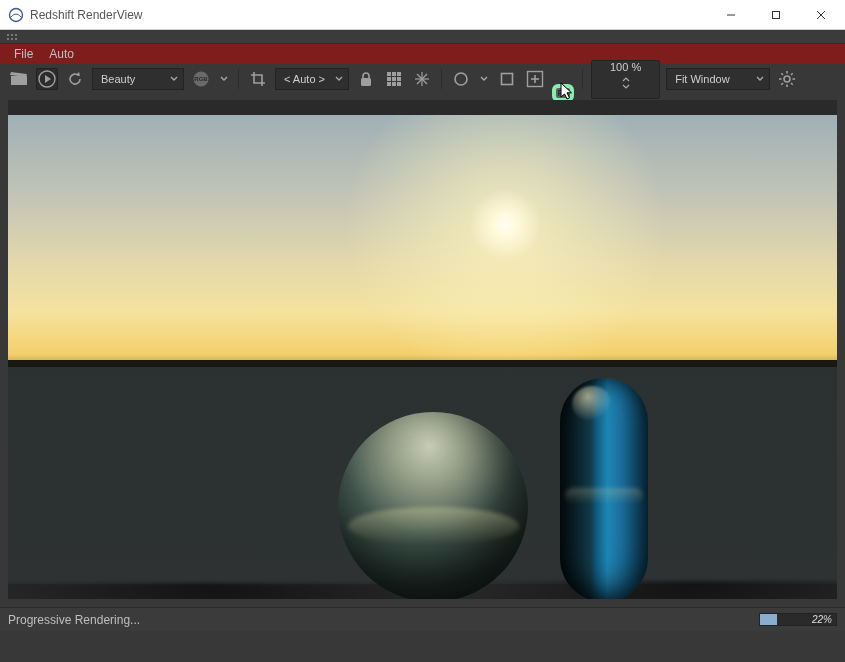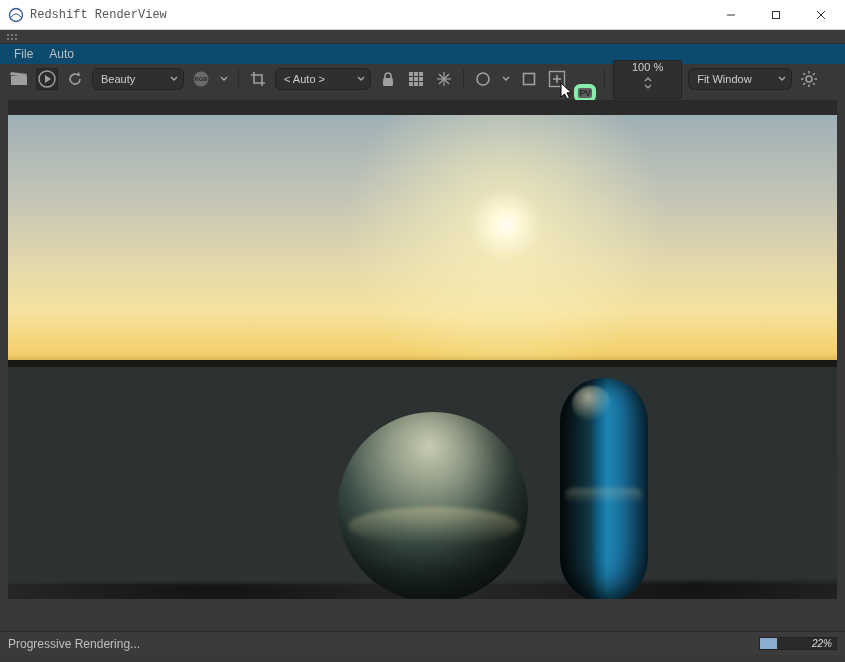--- a/index.html
+++ b/index.html
@@ -15,21 +15,20 @@
   }
   
   .titlebar {
     height: 30px;
     background: #fff;
     display: flex;
     align-items: center;
     padding: 0 2px 0 8px;
     color: #555;
     border-bottom: 1px solid #d0d0d0;
-    font-family: Liberation Mono, monospace;
   }
   .titlebar .app-icon {
     width: 16px; height: 16px; margin-right: 6px;
     display: inline-flex; align-items:center; justify-content:center;
   }
   .titlebar .title { flex: 0 0 auto; font-size: 12px; color:#555; }
   .titlebar .spacer { flex: 1; }
   .titlebar .win-btn {
     width: 45px; height: 29px;
     display: inline-flex; align-items: center; justify-content: center;
@@ -47,21 +46,21 @@
   .grip {
     width: 12px; height: 8px;
     background-image:
       radial-gradient(circle, #7a7a7a 0.8px, transparent 0.9px);
     background-size: 4px 4px;
   }
 
   
   .menubar {
     height: 20px;
-    background: #0c4a6e;
+    background: #7f1d1d;
     display: flex;
     align-items: center;
     gap: 4px;
     padding: 0 8px;
     color: #bfbfbf;
     border-bottom: 0;
   }
   .menubar .menu-item {
     padding: 2px 6px;
     font-size: 12px;
@@ -87,21 +86,21 @@
   .select {
     height: 22px;
     background: #2f2f2f;
     border: 1px solid #222;
     display: inline-flex;
     align-items: center;
     padding: 0 18px 0 8px;
     position: relative;
     font-size: 11px;
     color: #cfcfcf;
-    border-radius: 6px;
+    border-radius: 0;
   }
   .select .chev {
     position: absolute; right: 5px; top: 50%; transform: translateY(-50%);
   }
   .chev-small svg { width:8px; height:8px; }
   .zoom-box {
     height: 39px;
     background: #2f2f2f;
     border: 1px solid #222;
     display: inline-flex;
@@ -220,21 +219,20 @@
   
   .statusbar {
     height: 24px;
     background: #3b3b3b;
     border-top: 1px solid #2a2a2a;
     display: flex;
     align-items: center;
     padding: 0 8px;
     color: #bfbfbf;
     font-size: 12px;
-    margin-top: 24px;
   }
   .statusbar .flex-spacer { flex:1; }
   .progress {
     width: 78px; height: 13px;
     background: #2a2a2a;
     border: 1px solid #222;
     position: relative;
     display:flex; align-items:center; justify-content:flex-end;
     padding-right:4px;
     font-size:10px;
@@ -330,21 +328,21 @@
   </div>
 
   <div class="divider"></div>
 
   <div class="tb-btn">
     <svg width="16" height="16" viewBox="0 0 16 16">
         <path d="M4 1v11h11 M1 4h11v11" fill="none" stroke="#9f9f9f" stroke-width="1.6"></path>
       </svg>
   </div>
 
-  <div class="select" style="width:96px">
+  <div class="select" style="width:74px">
     <span>&lt; Auto &gt;</span>
     <span class="chev chev-small">
       <svg viewBox="0 0 8 8">
           <path d="M1 2l3 3 3-3" fill="none" stroke="#aaa" stroke-width="1.3"></path>
         </svg>
     </span>
   </div>
 
   <div class="tb-btn">
     <svg width="14" height="16" viewBox="0 0 14 16">

